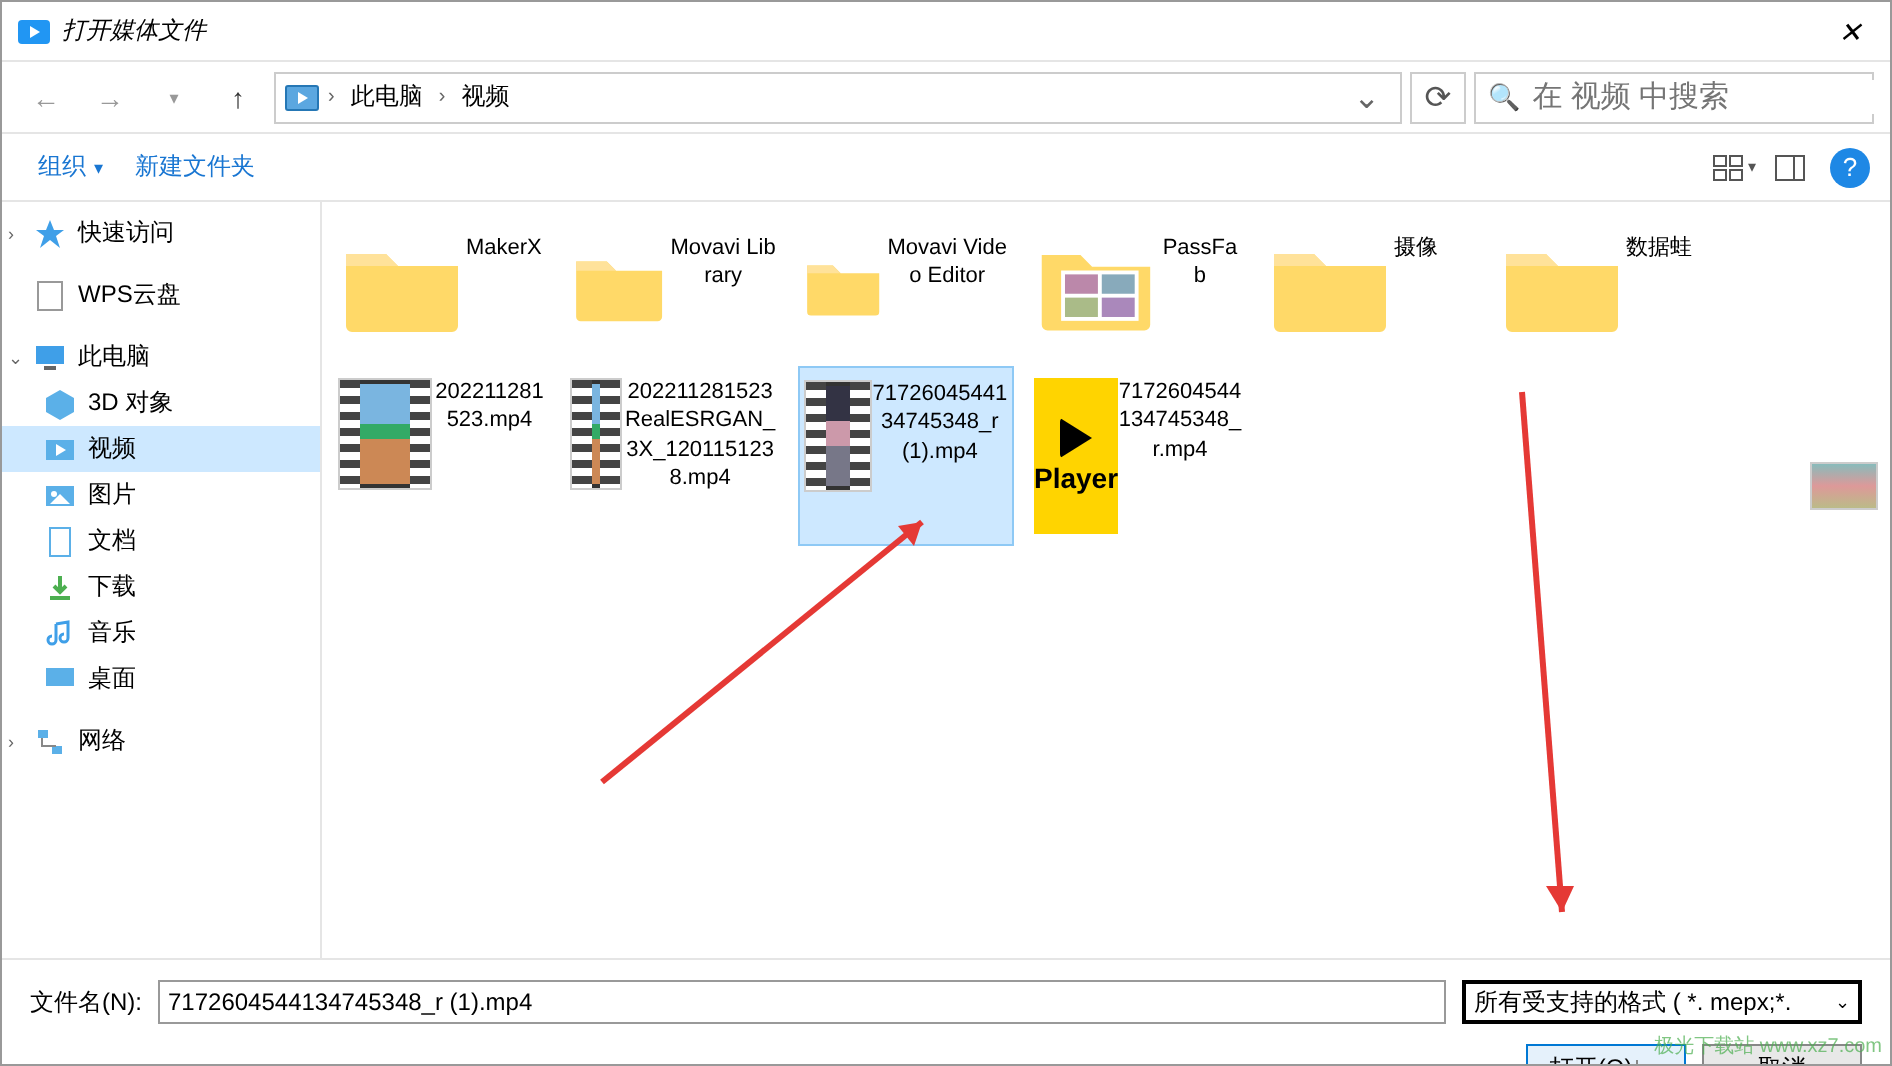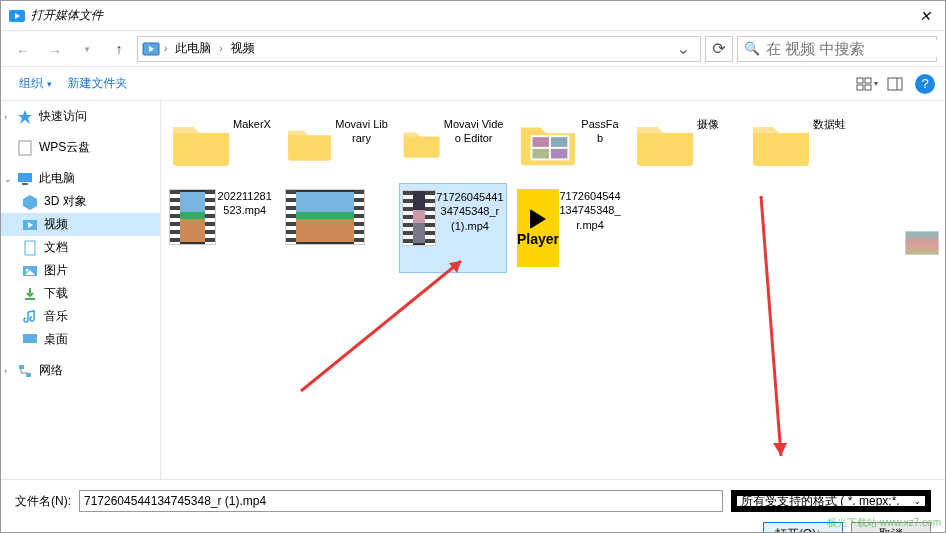--- a/index.html
+++ b/index.html
@@ -56,21 +56,21 @@
 .player-tri { width: 0; height: 0; border-left: 16px solid #000; border-top: 10px solid transparent; border-bottom: 10px solid transparent; margin-bottom: 2px; border-radius: 2px; }
 
 .preview-thumb { position: absolute; right: 6px; top: 130px; width: 34px; height: 24px; border: 1px solid #ccc; background: linear-gradient(#8bb,#d99,#bb8); }
 
 .arrow-red { position: absolute; pointer-events: none; }
 
 .bottom { border-top: 1px solid #e5e5e5; padding: 10px 14px; }
 .filename-row { display: flex; align-items: center; gap: 8px; margin-bottom: 10px; }
 .fn-label { font-size: 12px; }
 .fn-input { flex: 1; height: 22px; border: 1px solid #999; padding: 0 4px; font-size: 12px; }
-.fn-filter { width: 200px; height: 22px; border: 6px solid #000000; font-size: 12px; padding: 0 4px; display: flex; align-items: center; justify-content: space-between; }
+.fn-filter { width: 200px; height: 22px; border: 2px solid #000000; font-size: 12px; padding: 0 4px; display: flex; align-items: center; justify-content: space-between; }
 .btn-row { display: flex; justify-content: flex-end; gap: 8px; }
 .btn { width: 80px; height: 24px; border: 1px solid #888; background: #e8e8e8; font-size: 12px; display: flex; align-items: center; justify-content: center; gap: 2px; cursor: pointer; }
 .btn.primary { border: 1px solid #0078d4; background: #e5f1fb; }
 .btn-drop { border-left: 1px solid #888; padding-left: 4px; font-size: 8px; }
 
 .watermark { position: absolute; right: 4px; bottom: 2px; font-size: 10px; color: #4caf50; opacity: 0.7; pointer-events: none; }
 </style>
 </head>
 <body>
 
@@ -165,31 +165,31 @@
       </div>
     <div class="sb-item indent selected">
         <svg class="sb-icon" viewBox="0 0 16 16">
           <rect x="1" y="3" width="14" height="10" fill="#5bb0e8"></rect>
           <polygon points="6,5 6,11 11,8" fill="#fff"></polygon>
         </svg>
         <span>视频</span>
       </div>
     <div class="sb-item indent">
         <svg class="sb-icon" viewBox="0 0 16 16">
-          <rect x="3" y="1" width="10" height="14" fill="#fff" stroke="#5bb0e8"></rect>
-        </svg>
-        <span>文档</span>
-      </div>
-    <div class="sb-item indent">
-        <svg class="sb-icon" viewBox="0 0 16 16">
           <rect x="1" y="3" width="14" height="10" fill="#5bb0e8"></rect>
           <circle cx="5" cy="7" r="1.5" fill="#fff"></circle>
           <polygon points="3,12 8,7 13,12" fill="#fff"></polygon>
         </svg>
         <span>图片</span>
+      </div>
+    <div class="sb-item indent">
+        <svg class="sb-icon" viewBox="0 0 16 16">
+          <rect x="3" y="1" width="10" height="14" fill="#fff" stroke="#5bb0e8"></rect>
+        </svg>
+        <span>文档</span>
       </div>
     <div class="sb-item indent">
         <svg class="sb-icon" viewBox="0 0 16 16">
           <path d="M8 2v8m-3-3l3 3 3-3M3 13h10" stroke="#4caf50" stroke-width="2" fill="none"></path>
         </svg>
         <span>下载</span>
       </div>
     <div class="sb-item indent">
         <svg class="sb-icon" viewBox="0 0 16 16">
           <path d="M6 3v8a2 2 0 11-2-2M6 3l6-1v8a2 2 0 11-2-2" stroke="#3f9fe8" fill="none" stroke-width="1.5"></path>
@@ -266,20 +266,21 @@
     <div class="item">
       <div class="video-thumb">
           <div class="video-img" style="background:linear-gradient(#7ab5e0 40%,#3a6 40% 55%,#c85 55%)"></div>
         </div>
       <div class="item-label">202211281523.mp4</div>
     </div>
     <div class="item">
       <div class="video-thumb">
           <div class="video-img" style="background:linear-gradient(#7ab5e0 40%,#3a6 40% 55%,#c85 55%)"></div>
         </div>
+      <div class="item-label">202211281523RealESRGAN_3X_1201151238.mp4</div>
     </div>
     <div class="item selected">
       <div class="video-thumb">
           <div class="video-img" style="background:linear-gradient(#334 35%,#c9a 35% 60%,#778 60%)"></div>
         </div>
       <div class="item-label">7172604544134745348_r (1).mp4</div>
     </div>
     <div class="item">
       <div class="player-icon"><div class="player-tri"></div>Player</div>
       <div class="item-label">7172604544134745348_r.mp4</div>

